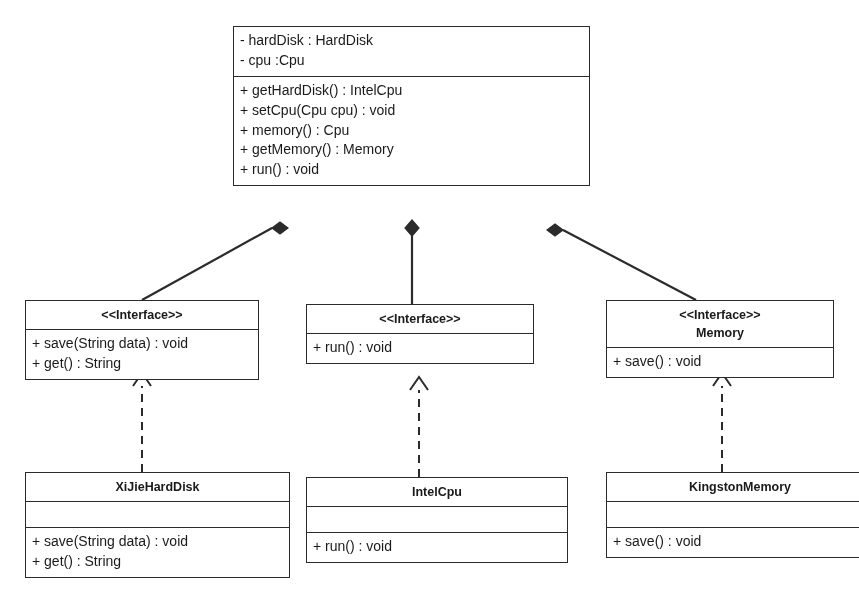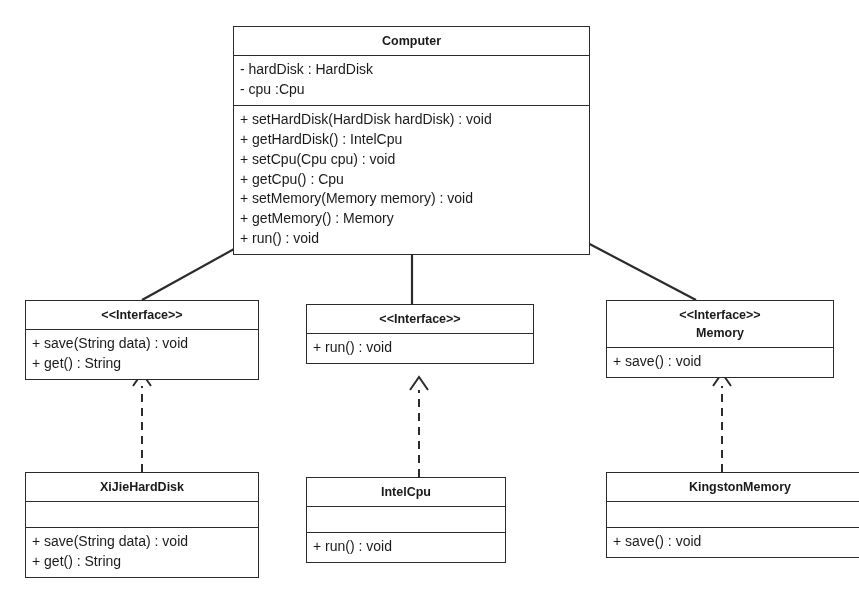--- a/index.html
+++ b/index.html
@@ -88,33 +88,28 @@
     <polyline points="133,386 142,373 151,386" fill="none" stroke="#2b2b2b" stroke-width="2"></polyline>
 
     <line x1="419" y1="477" x2="419" y2="390" stroke="#2b2b2b" stroke-width="2" stroke-dasharray="8,6"></line>
     <polyline points="410,390 419,377 428,390" fill="none" stroke="#2b2b2b" stroke-width="2"></polyline>
 
     <line x1="722" y1="472" x2="722" y2="386" stroke="#2b2b2b" stroke-width="2" stroke-dasharray="8,6"></line>
     <polyline points="713,386 722,373 731,386" fill="none" stroke="#2b2b2b" stroke-width="2"></polyline>
   </svg>
 
   <div class="uml-class" style="left:233px; top:26px; width:357px;">
-    <div class="uml-head">
-      <span class="cname">Computer</span>
-    </div>
     <div class="uml-section">
       <div class="uml-row">- hardDisk : HardDisk</div>
       <div class="uml-row">- cpu :Cpu</div>
     </div>
     <div class="uml-section">
-      <div class="uml-row">+ setHardDisk(HardDisk hardDisk) : void</div>
       <div class="uml-row">+ getHardDisk() : IntelCpu</div>
       <div class="uml-row">+ setCpu(Cpu cpu) : void</div>
-      <div class="uml-row">+ getCpu() : Cpu</div>
-      <div class="uml-row">+ setMemory(Memory memory) : void</div>
+      <div class="uml-row">+ memory() : Cpu</div>
       <div class="uml-row">+ getMemory() : Memory</div>
       <div class="uml-row">+ run() : void</div>
     </div>
   </div>
 
   <div class="uml-class" style="left:25px; top:300px; width:234px;">
     <div class="uml-head">
       <span class="stereo">&lt;&lt;Interface&gt;&gt;</span>
     </div>
     <div class="uml-section">
@@ -135,32 +130,32 @@
   <div class="uml-class" style="left:606px; top:300px; width:228px;">
     <div class="uml-head">
       <span class="stereo">&lt;&lt;Interface&gt;&gt;</span>
       <span class="cname">Memory</span>
     </div>
     <div class="uml-section">
       <div class="uml-row">+ save() : void</div>
     </div>
   </div>
 
-  <div class="uml-class" style="left:25px; top:472px; width:234px;">
+  <div class="uml-class" style="left:25px; top:472px; width:265px;">
     <div class="uml-head">
       <span class="cname">XiJieHardDisk</span>
     </div>
     <div class="uml-section empty"></div>
     <div class="uml-section">
       <div class="uml-row">+ save(String data) : void</div>
       <div class="uml-row">+ get() : String</div>
     </div>
   </div>
 
-  <div class="uml-class" style="left:306px; top:477px; width:200px;">
+  <div class="uml-class" style="left:306px; top:477px; width:262px;">
     <div class="uml-head">
       <span class="cname">IntelCpu</span>
     </div>
     <div class="uml-section empty"></div>
     <div class="uml-section">
       <div class="uml-row">+ run() : void</div>
     </div>
   </div>
 
   <div class="uml-class" style="left:606px; top:472px; width:268px;">

